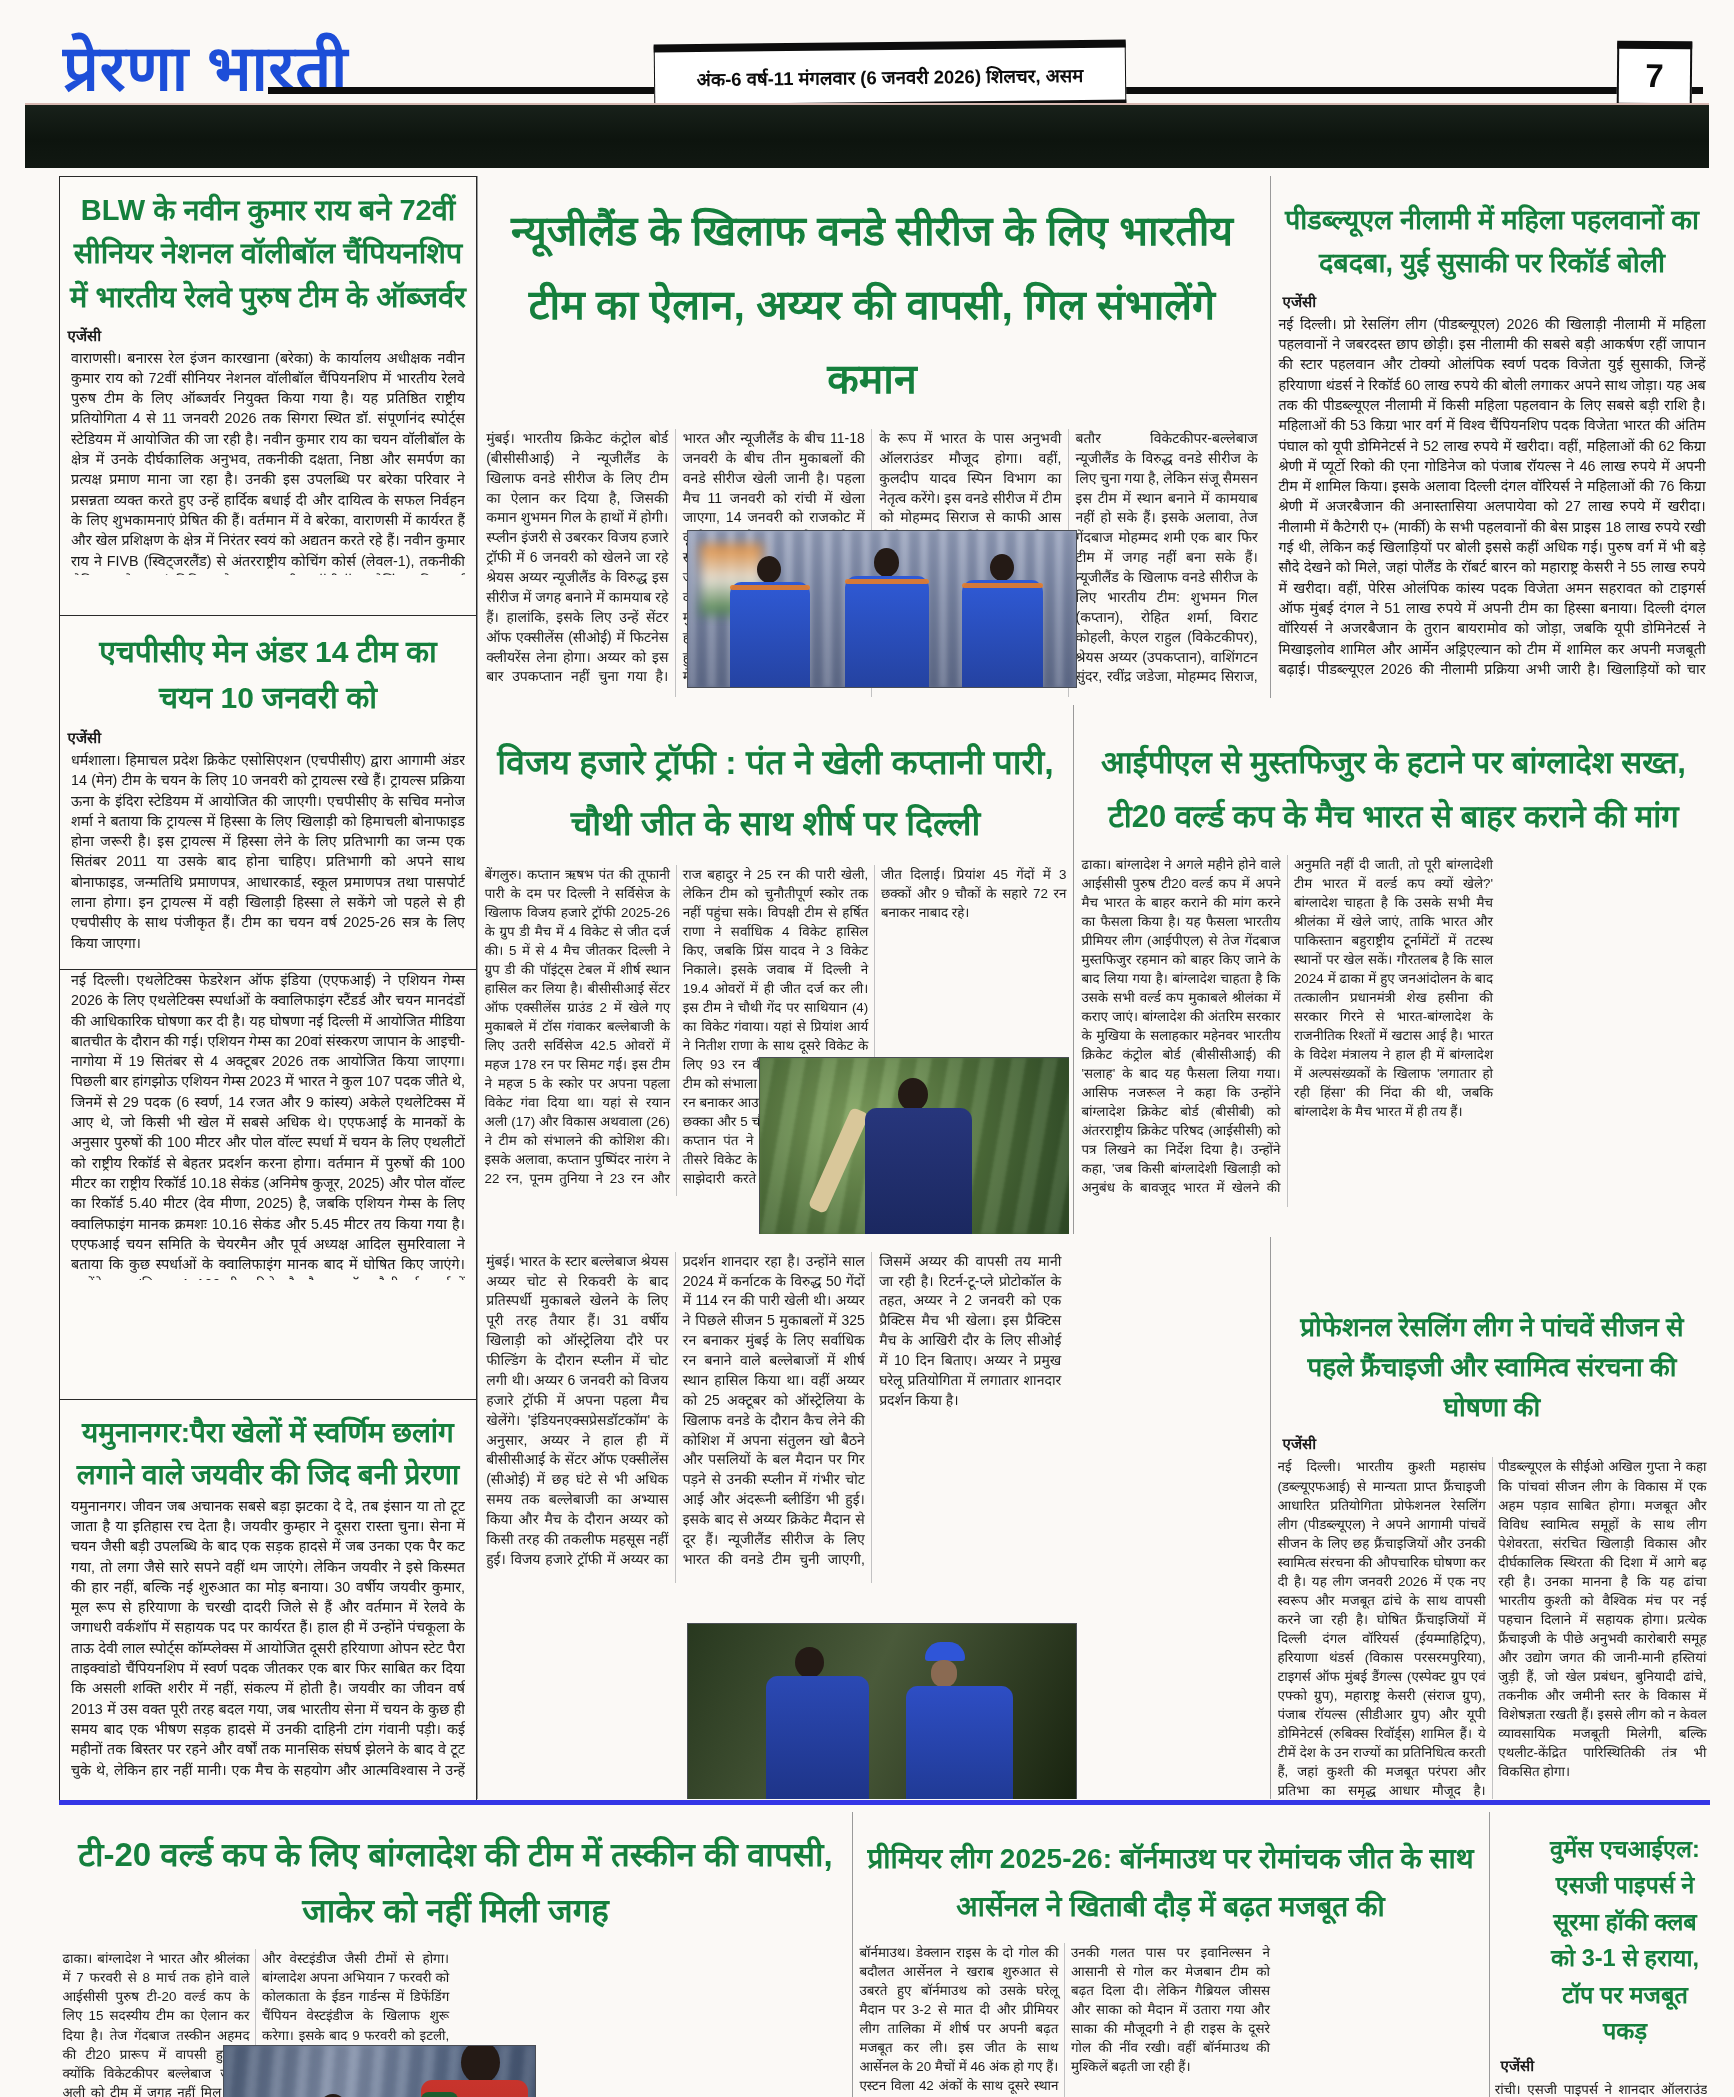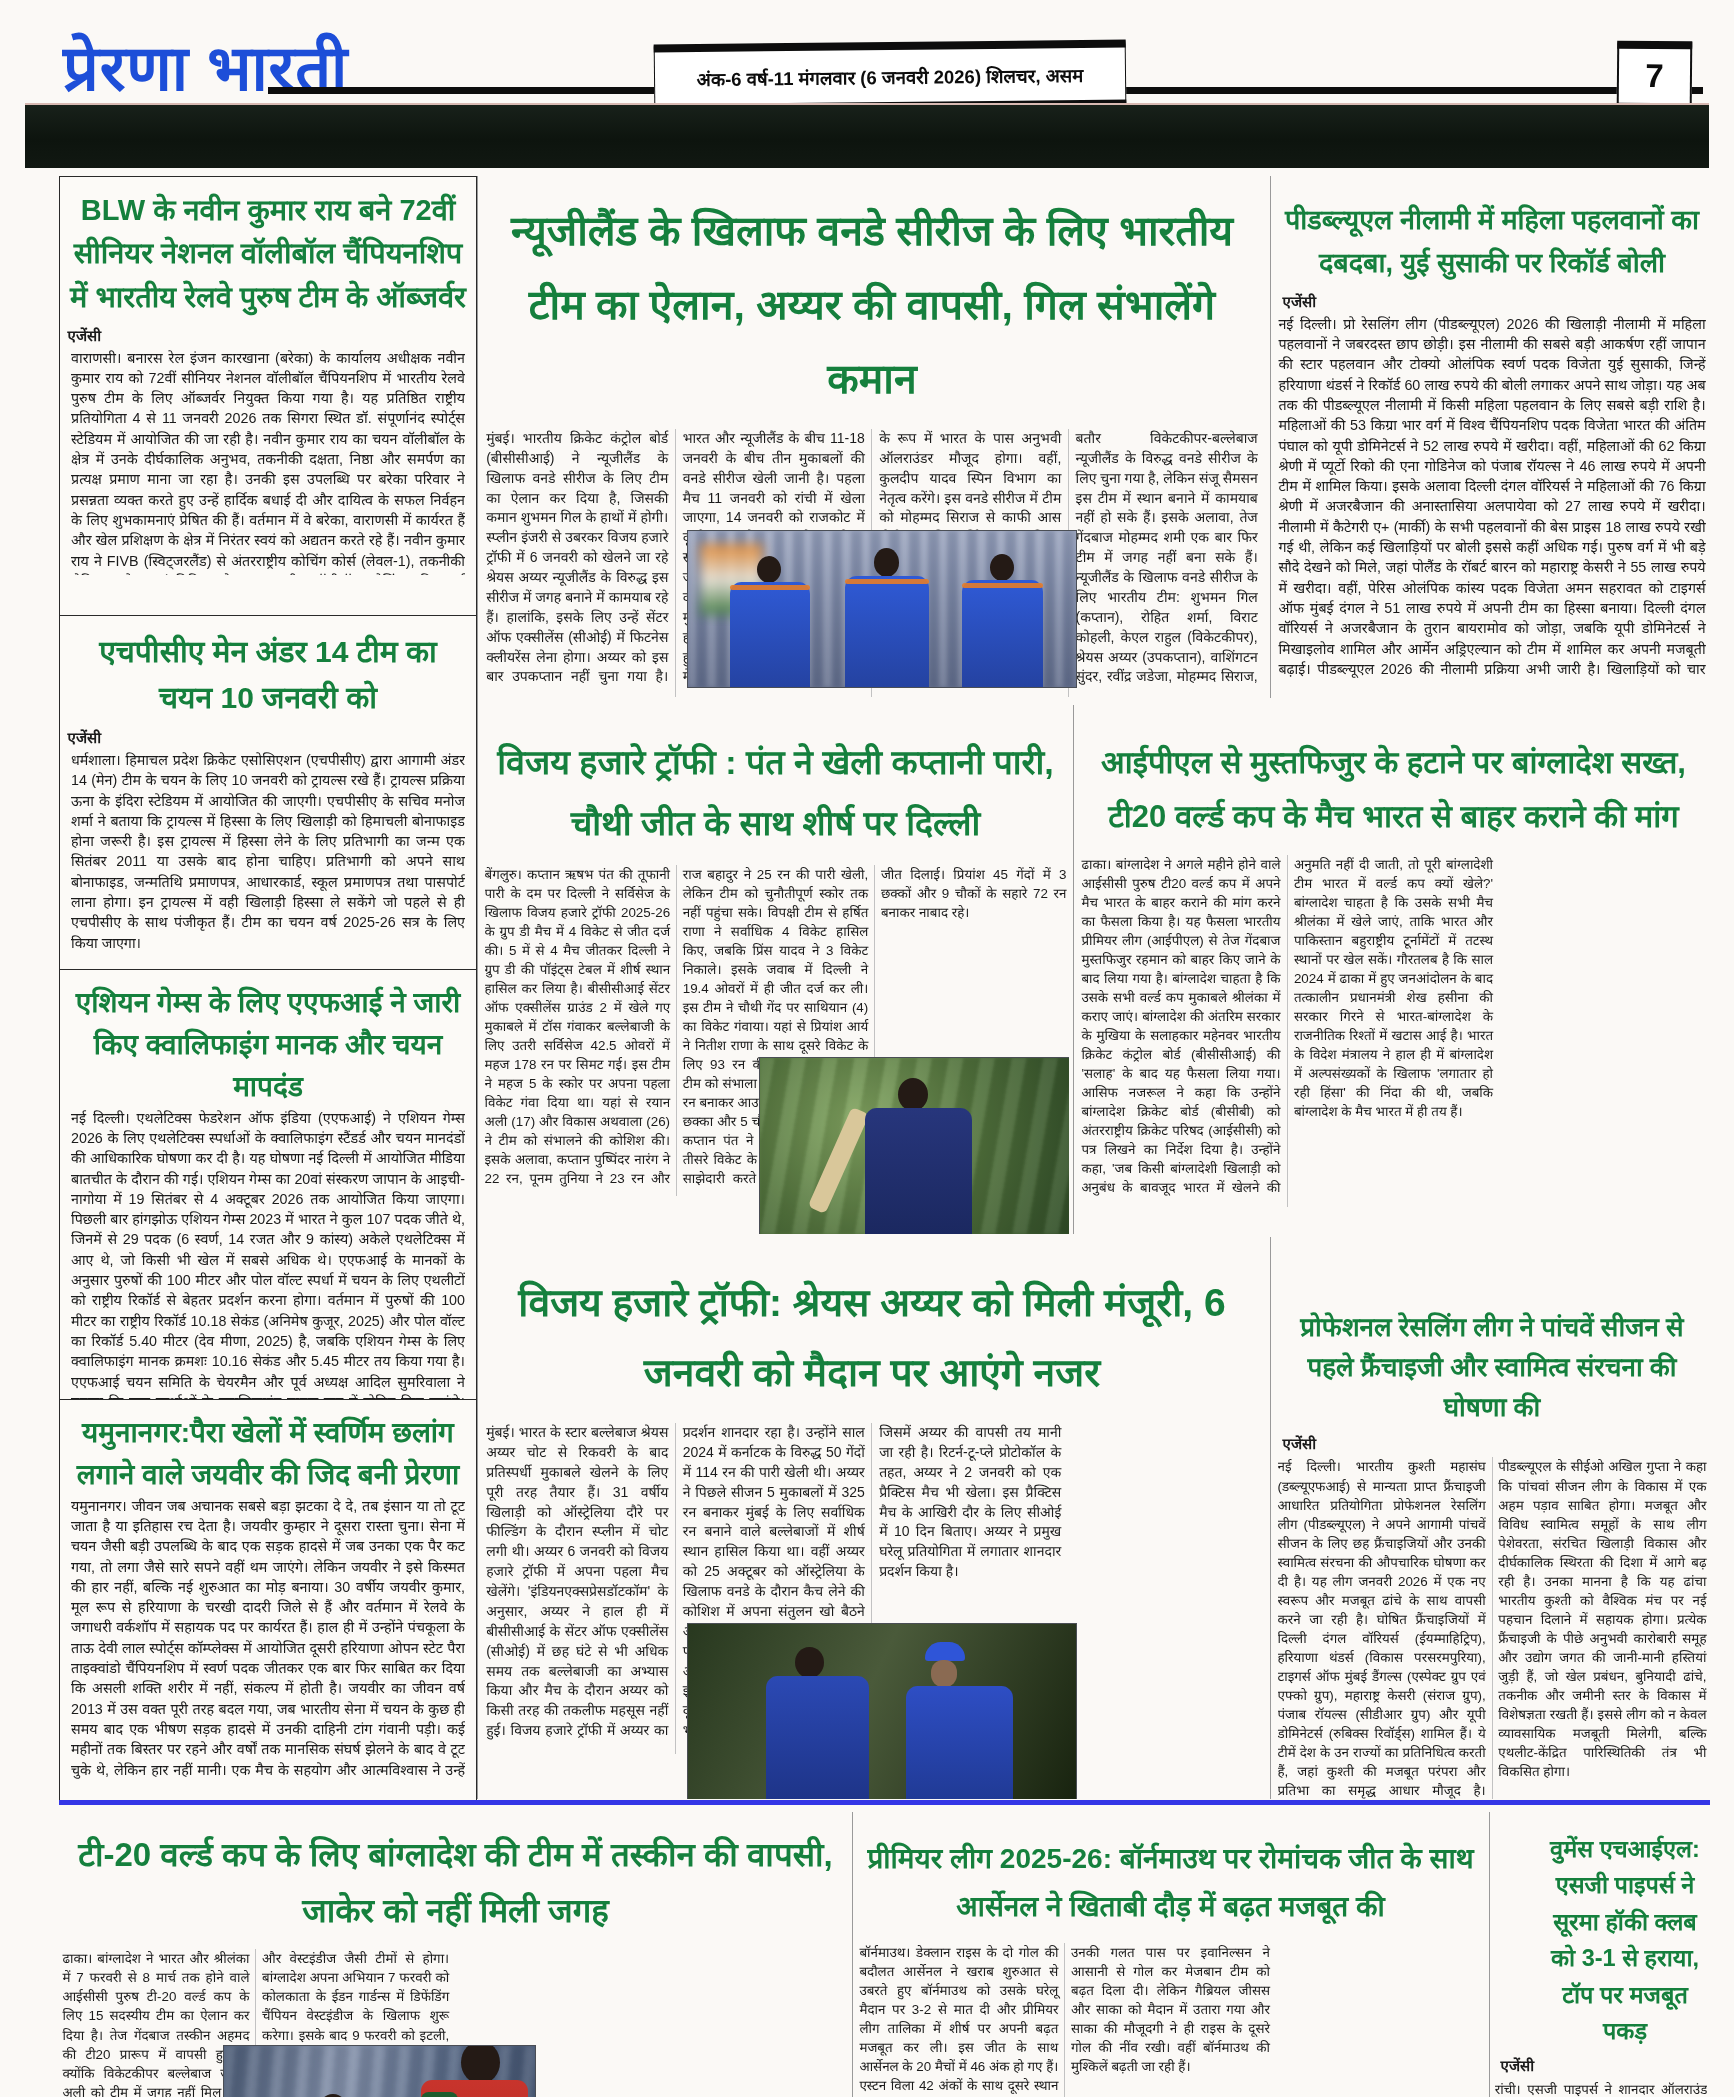--- a/index.html
+++ b/index.html
@@ -132,21 +132,20 @@
     <div class="body-text">वाराणसी। बनारस रेल इंजन कारखाना (बरेका) के कार्यालय अधीक्षक नवीन कुमार राय को 72वीं सीनियर नेशनल वॉलीबॉल चैंपियनशिप में भारतीय रेलवे पुरुष टीम के लिए ऑब्जर्वर नियुक्त किया गया है। यह प्रतिष्ठित राष्ट्रीय प्रतियोगिता 4 से 11 जनवरी 2026 तक सिगरा स्थित डॉ. संपूर्णानंद स्पोर्ट्स स्टेडियम में आयोजित की जा रही है। नवीन कुमार राय का चयन वॉलीबॉल के क्षेत्र में उनके दीर्घकालिक अनुभव, तकनीकी दक्षता, निष्ठा और समर्पण का प्रत्यक्ष प्रमाण माना जा रहा है। उनकी इस उपलब्धि पर बरेका परिवार ने प्रसन्नता व्यक्त करते हुए उन्हें हार्दिक बधाई दी और दायित्व के सफल निर्वहन के लिए शुभकामनाएं प्रेषित की हैं। वर्तमान में वे बरेका, वाराणसी में कार्यरत हैं और खेल प्रशिक्षण के क्षेत्र में निरंतर स्वयं को अद्यतन करते रहे हैं। नवीन कुमार राय ने FIVB (स्विट्जरलैंड) से अंतरराष्ट्रीय कोचिंग कोर्स (लेवल-1), तकनीकी सेमिनार (सेटर एवं मिडिल प्लेयर) तथा बीच वॉलीबॉल कोचिंग सहित कई प्रतिष्ठित प्रशिक्षण कार्यक्रमों में भाग लिया है। इसके साथ ही वे उत्तर प्रदेश वॉलीबॉल एसोसिएशन के राज्य स्तरीय रेफरी भी हैं।</div>
   </div>
 
   <div class="article boxed" id="art-hpca">
     <div class="headline">एचपीसीए मेन अंडर 14 टीम का चयन 10 जनवरी को</div>
     <div class="byline">एजेंसी</div>
     <div class="body-text">धर्मशाला। हिमाचल प्रदेश क्रिकेट एसोसिएशन (एचपीसीए) द्वारा आगामी अंडर 14 (मेन) टीम के चयन के लिए 10 जनवरी को ट्रायल्स रखे हैं। ट्रायल्स प्रक्रिया ऊना के इंदिरा स्टेडियम में आयोजित की जाएगी। एचपीसीए के सचिव मनोज शर्मा ने बताया कि ट्रायल्स में हिस्सा के लिए खिलाड़ी को हिमाचली बोनाफाइड होना जरूरी है। इस ट्रायल्स में हिस्सा लेने के लिए प्रतिभागी का जन्म एक सितंबर 2011 या उसके बाद होना चाहिए। प्रतिभागी को अपने साथ बोनाफाइड, जन्मतिथि प्रमाणपत्र, आधारकार्ड, स्कूल प्रमाणपत्र तथा पासपोर्ट लाना होगा। इन ट्रायल्स में वही खिलाड़ी हिस्सा ले सकेंगे जो पहले से ही एचपीसीए के साथ पंजीकृत हैं। टीम का चयन वर्ष 2025-26 सत्र के लिए किया जाएगा।</div>
   </div>
 
   <div class="article boxed" id="art-afi">
-    <div class="headline">एशियन गेम्स के लिए एएफआई ने जारी किए क्वालिफाइंग मानक और चयन मापदंड</div>
     <div class="body-text">नई दिल्ली। एथलेटिक्स फेडरेशन ऑफ इंडिया (एएफआई) ने एशियन गेम्स 2026 के लिए एथलेटिक्स स्पर्धाओं के क्वालिफाइंग स्टैंडर्ड और चयन मानदंडों की आधिकारिक घोषणा कर दी है। यह घोषणा नई दिल्ली में आयोजित मीडिया बातचीत के दौरान की गई। एशियन गेम्स का 20वां संस्करण जापान के आइची-नागोया में 19 सितंबर से 4 अक्टूबर 2026 तक आयोजित किया जाएगा। पिछली बार हांगझोऊ एशियन गेम्स 2023 में भारत ने कुल 107 पदक जीते थे, जिनमें से 29 पदक (6 स्वर्ण, 14 रजत और 9 कांस्य) अकेले एथलेटिक्स में आए थे, जो किसी भी खेल में सबसे अधिक थे। एएफआई के मानकों के अनुसार पुरुषों की 100 मीटर और पोल वॉल्ट स्पर्धा में चयन के लिए एथलीटों को राष्ट्रीय रिकॉर्ड से बेहतर प्रदर्शन करना होगा। वर्तमान में पुरुषों की 100 मीटर का राष्ट्रीय रिकॉर्ड 10.18 सेकंड (अनिमेष कुजूर, 2025) और पोल वॉल्ट का रिकॉर्ड 5.40 मीटर (देव मीणा, 2025) है, जबकि एशियन गेम्स के लिए क्वालिफाइंग मानक क्रमशः 10.16 सेकंड और 5.45 मीटर तय किया गया है। एएफआई चयन समिति के चेयरमैन और पूर्व अध्यक्ष आदिल सुमरिवाला ने बताया कि कुछ स्पर्धाओं के क्वालिफाइंग मानक बाद में घोषित किए जाएंगे। उन्होंने कहा, 'मिक्स्ड 4×100 मीटर रिले और मैराथन वॉक जैसी नई स्पर्धाओं के लिए अभी पर्याप्त डेटा उपलब्ध नहीं है। एशियन रिले और वर्ल्ड रिले के बाद चयन समिति इन स्पर्धाओं के लिए मानक तय करेगी।'</div>
   </div>
 
   <div class="article boxed" id="art-yamuna">
     <div class="headline">यमुनानगर:पैरा खेलों में स्वर्णिम छलांग लगाने वाले जयवीर की जिद बनी प्रेरणा</div>
     <div class="body-text">यमुनानगर। जीवन जब अचानक सबसे बड़ा झटका दे दे, तब इंसान या तो टूट जाता है या इतिहास रच देता है। जयवीर कुम्हार ने दूसरा रास्ता चुना। सेना में चयन जैसी बड़ी उपलब्धि के बाद एक सड़क हादसे में जब उनका एक पैर कट गया, तो लगा जैसे सारे सपने वहीं थम जाएंगे। लेकिन जयवीर ने इसे किस्मत की हार नहीं, बल्कि नई शुरुआत का मोड़ बनाया। 30 वर्षीय जयवीर कुमार, मूल रूप से हरियाणा के चरखी दादरी जिले से हैं और वर्तमान में रेलवे के जगाधरी वर्कशॉप में सहायक पद पर कार्यरत हैं। हाल ही में उन्होंने पंचकूला के ताऊ देवी लाल स्पोर्ट्स कॉम्प्लेक्स में आयोजित दूसरी हरियाणा ओपन स्टेट पैरा ताइक्वांडो चैंपियनशिप में स्वर्ण पदक जीतकर एक बार फिर साबित कर दिया कि असली शक्ति शरीर में नहीं, संकल्प में होती है। जयवीर का जीवन वर्ष 2013 में उस वक्त पूरी तरह बदल गया, जब भारतीय सेना में चयन के कुछ ही समय बाद एक भीषण सड़क हादसे में उनकी दाहिनी टांग गंवानी पड़ी। कई महीनों तक बिस्तर पर रहने और वर्षों तक मानसिक संघर्ष झेलने के बाद वे टूट चुके थे, लेकिन हार नहीं मानी। एक मैच के सहयोग और आत्मविश्वास ने उन्हें दोबारा खड़ा किया। उन्होंने पैरा ओलंपिक को लक्ष्य बनाकर कठिन अभ्यास शुरू किया। शुरुआती दौर में हर कदम चुनौती था, लेकिन निरंतर मेहनत ने उन्हें नई पहचान दी।</div>
   </div>
 
   <div class="article" id="art-nz">
     <div class="headline">न्यूजीलैंड के खिलाफ वनडे सीरीज के लिए भारतीय टीम का ऐलान, अय्यर की वापसी, गिल संभालेंगे कमान</div>
@@ -190,21 +189,20 @@
       <div class="torso" style="left:105px;top:50px;width:107px;height:126px;background:linear-gradient(180deg,#27367c,#1b2860);"></div>
     </div>
   </div>
 
   <div class="article" id="art-musta">
     <div class="headline">आईपीएल से मुस्तफिजुर के हटाने पर बांग्लादेश सख्त, टी20 वर्ल्ड कप के मैच भारत से बाहर कराने की मांग</div>
     <div class="body-text">ढाका। बांग्लादेश ने अगले महीने होने वाले आईसीसी पुरुष टी20 वर्ल्ड कप में अपने मैच भारत के बाहर कराने की मांग करने का फैसला किया है। यह फैसला भारतीय प्रीमियर लीग (आईपीएल) से तेज गेंदबाज मुस्तफिजुर रहमान को बाहर किए जाने के बाद लिया गया है। बांग्लादेश चाहता है कि उसके सभी वर्ल्ड कप मुकाबले श्रीलंका में कराए जाएं। बांग्लादेश की अंतरिम सरकार के मुखिया के सलाहकार महेनवर भारतीय क्रिकेट कंट्रोल बोर्ड (बीसीसीआई) की 'सलाह' के बाद यह फैसला लिया गया। आसिफ नजरूल ने कहा कि उन्होंने बांग्लादेश क्रिकेट बोर्ड (बीसीबी) को अंतरराष्ट्रीय क्रिकेट परिषद (आईसीसी) को पत्र लिखने का निर्देश दिया है। उन्होंने कहा, 'जब किसी बांग्लादेशी खिलाड़ी को अनुबंध के बावजूद भारत में खेलने की अनुमति नहीं दी जाती, तो पूरी बांग्लादेशी टीम भारत में वर्ल्ड कप क्यों खेले?' बांग्लादेश चाहता है कि उसके सभी मैच श्रीलंका में खेले जाएं, ताकि भारत और पाकिस्तान बहुराष्ट्रीय टूर्नामेंटों में तटस्थ स्थानों पर खेल सकें। गौरतलब है कि साल 2024 में ढाका में हुए जनआंदोलन के बाद तत्कालीन प्रधानमंत्री शेख हसीना की सरकार गिरने से भारत-बांग्लादेश के राजनीतिक रिश्तों में खटास आई है। भारत के विदेश मंत्रालय ने हाल ही में बांग्लादेश में अल्पसंख्यकों के खिलाफ 'लगातार हो रही हिंसा' की निंदा की थी, जबकि बांग्लादेश के मैच भारत में ही तय हैं।</div>
   </div>
 
   <div class="article" id="art-iyer">
-    <div class="headline">विजय हजारे ट्रॉफी: श्रेयस अय्यर को मिली मंजूरी, 6 जनवरी को मैदान पर आएंगे नजर</div>
     <div class="body-text">मुंबई। भारत के स्टार बल्लेबाज श्रेयस अय्यर चोट से रिकवरी के बाद प्रतिस्पर्धी मुकाबले खेलने के लिए पूरी तरह तैयार हैं। 31 वर्षीय खिलाड़ी को ऑस्ट्रेलिया दौरे पर फील्डिंग के दौरान स्प्लीन में चोट लगी थी। अय्यर 6 जनवरी को विजय हजारे ट्रॉफी में अपना पहला मैच खेलेंगे। 'इंडियनएक्सप्रेसडॉटकॉम' के अनुसार, अय्यर ने हाल ही में बीसीसीआई के सेंटर ऑफ एक्सीलेंस (सीओई) में छह घंटे से भी अधिक समय तक बल्लेबाजी का अभ्यास किया और मैच के दौरान अय्यर को किसी तरह की तकलीफ महसूस नहीं हुई। विजय हजारे ट्रॉफी में अय्यर का प्रदर्शन शानदार रहा है। उन्होंने साल 2024 में कर्नाटक के विरुद्ध 50 गेंदों में 114 रन की पारी खेली थी। अय्यर ने पिछले सीजन 5 मुकाबलों में 325 रन बनाकर मुंबई के लिए सर्वाधिक रन बनाने वाले बल्लेबाजों में शीर्ष स्थान हासिल किया था। वहीं अय्यर को 25 अक्टूबर को ऑस्ट्रेलिया के खिलाफ वनडे के दौरान कैच लेने की कोशिश में अपना संतुलन खो बैठने और पसलियों के बल मैदान पर गिर पड़ने से उनकी स्प्लीन में गंभीर चोट आई और अंदरूनी ब्लीडिंग भी हुई। इसके बाद से अय्यर क्रिकेट मैदान से दूर हैं। न्यूजीलैंड सीरीज के लिए भारत की वनडे टीम चुनी जाएगी, जिसमें अय्यर की वापसी तय मानी जा रही है। रिटर्न-टू-प्ले प्रोटोकॉल के तहत, अय्यर ने 2 जनवरी को एक प्रैक्टिस मैच भी खेला। इस प्रैक्टिस मैच के आखिरी दौर के लिए सीओई में 10 दिन बिताए। अय्यर ने प्रमुख घरेलू प्रतियोगिता में लगातार शानदार प्रदर्शन किया है।</div>
     <div class="photo ph-iyer">
       <div class="ph-fill bg"></div>
       <div class="head" style="left:107px;top:23px;width:28.5px;height:31px;"></div>
       <div class="torso" style="left:78px;top:52px;width:103px;height:124px;background:linear-gradient(180deg,#2b49b4,#1e3488);"></div>
       <div class="cap" style="left:237px;top:17.6px;width:40px;height:19.3px;"></div>
       <div class="face" style="left:243px;top:36px;width:26px;height:27px;"></div>
       <div class="torso" style="left:218px;top:62px;width:107px;height:114px;background:linear-gradient(180deg,#2e4ec4,#203a95);"></div>
     </div>
   </div>

